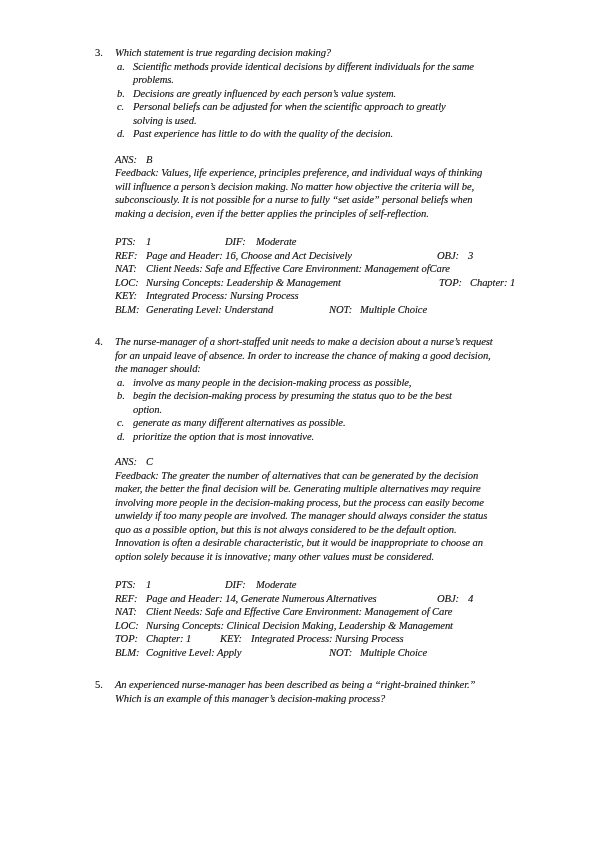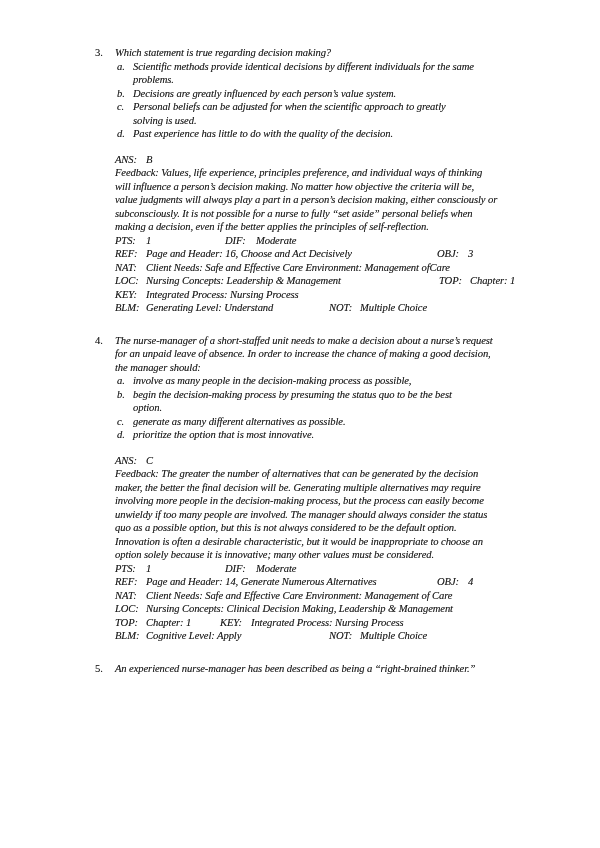--- a/index.html
+++ b/index.html
@@ -20,21 +20,21 @@
   .question:first-child{margin-top:0;}
   .q-row{display:flex;}
   .q-num{flex:0 0 20px;}
   .q-body{flex:1 1 auto;min-width:0;font-style:italic;}
   .line{white-space:nowrap;}
   .opt{display:flex;}
   .opt-letter{flex:0 0 16px;margin-left:2px;}
   .opt-text{flex:1 1 auto;min-width:0;}
   .ans{margin-top:12px;white-space:nowrap;}
   .label{display:inline-block;min-width:31px;white-space:pre;}
-  .meta{}
+  .meta{margin-top:15px;}
   .meta-line{position:relative;white-space:nowrap;}
   .meta-col{white-space:nowrap;}
   .col2{position:absolute;top:0;}
   .t-pts_dif .col2{left:110px;}
   .t-ref_obj .col2{left:322px;}
   .t-loc_top .col2{left:324px;}
   .t-top_key .col2{left:105px;}
   .t-blm_not .col2{left:214px;}
 </style>
 </head>
@@ -76,21 +76,20 @@
                   <div class="line">Past experience has little to do with the quality of the decision.</div>
                 </div>
               </div>
             </div>
         <div class="ans">
           <span class="label">ANS:</span><span>B</span>
         </div>
         <div>
               <div class="line">Feedback: Values, life experience, principles preference, and individual ways of thinking</div>
               <div class="line">will influence a person’s decision making. No matter how objective the criteria will be,</div>
-              <div class="line">value judgments will always play a part in a person’s decision making, either consciously or</div>
               <div class="line">subconsciously. It is not possible for a nurse to fully “set aside” personal beliefs when</div>
               <div class="line">making a decision, even if the better applies the principles of self-reflection.</div>
             </div>
         <div class="meta">
               <div class="meta-line t-pts_dif"><span class="meta-col col1"><span class="label">PTS:</span><span>1</span></span><span class="meta-col col2"><span class="label">DIF:</span><span>Moderate</span></span></div>
               <div class="meta-line t-ref_obj"><span class="meta-col col1"><span class="label">REF:</span><span>Page and Header: 16, Choose and Act Decisively</span></span><span class="meta-col col2"><span class="label">OBJ:</span><span>3</span></span></div>
               <div class="meta-line t-nat"><span class="meta-col col1"><span class="label">NAT:</span><span>Client Needs: Safe and Effective Care Environment: Management ofCare</span></span></div>
               <div class="meta-line t-loc_top"><span class="meta-col col1"><span class="label">LOC:</span><span>Nursing Concepts: Leadership &amp; Management</span></span><span class="meta-col col2"><span class="label">TOP:</span><span>Chapter: 1</span></span></div>
               <div class="meta-line t-key"><span class="meta-col col1"><span class="label">KEY:</span><span>Integrated Process: Nursing Process</span></span></div>
               <div class="meta-line t-blm_not"><span class="meta-col col1"><span class="label">BLM:</span><span>Generating Level: Understand</span></span><span class="meta-col col2"><span class="label">NOT:</span><span>Multiple Choice</span></span></div>
@@ -156,20 +155,21 @@
             </div>
       </div>
     </div>
   </div>
       <div class="question">
     <div class="q-row">
       <div class="q-num line">5.</div>
       <div class="q-body">
         <div>
               <div class="line">An experienced nurse-manager has been described as being a “right-brained thinker.”</div>
+              <div class="line">Which is an example of this manager’s decision-making process?</div>
             </div>
         <div></div>
 
       </div>
     </div>
   </div>
     </div>
 </div>
 
 </body></html>

